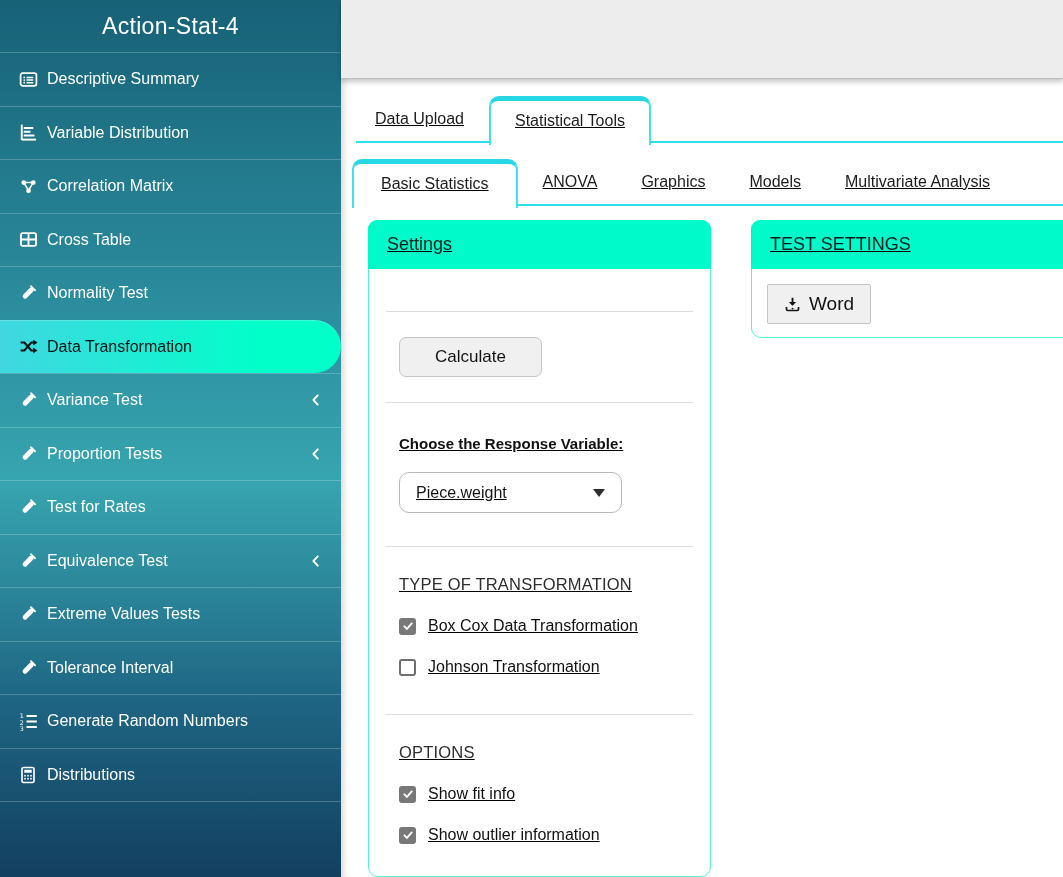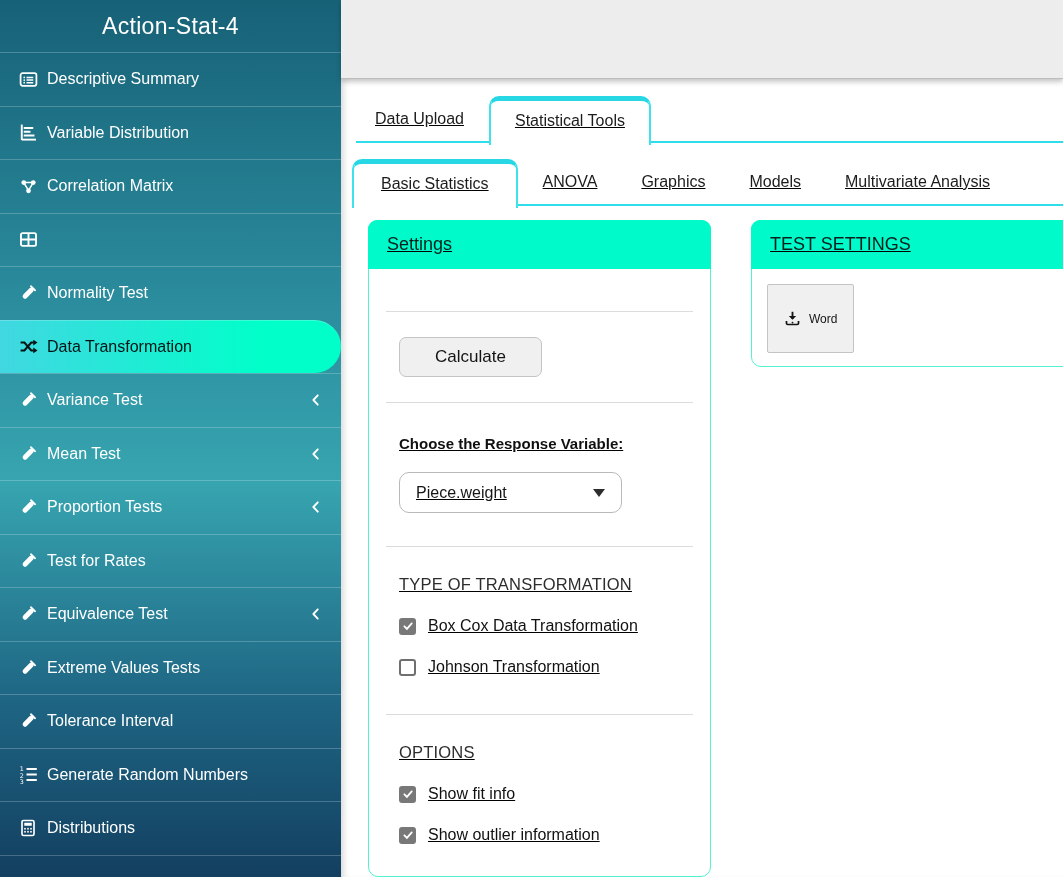--- a/index.html
+++ b/index.html
@@ -93,21 +93,21 @@
   .cb{
     width:17px;height:17px;box-sizing:border-box;border-radius:3px;flex:none;
     border:2px solid #6f6f6f;background:#fff;display:flex;align-items:center;justify-content:center;
   }
   .cb.checked{background:#787878;border-color:#787878;}
   .pad-b{padding-bottom:10px;}
   .hr-sec{margin-top:28px !important;}
   
   .test-panel{flex:1;margin-right:-14px;}
   .test-body{padding:15px 18px 13px 15px;}
-  .word-btn{padding:25px 16px;font-size:12px;border-radius:2px;}
+  .word-btn{padding:8px 16px;font-size:19px;border-radius:2px;}
   svg{display:block;}
 </style>
 </head>
 <body>
 
 <aside class="sidebar">
   <div class="sidebar-title">Action-Stat-4</div>
 
   <div class="nav-item">
     <span class="ico">
@@ -145,20 +145,21 @@
     <span class="lbl">Correlation Matrix</span>
   </div>
 
   <div class="nav-item">
     <span class="ico">
       <svg width="19" height="19" viewBox="0 0 24 24">
           <rect x="2.5" y="4" width="19" height="16" rx="2" fill="none" stroke="#fff" stroke-width="2.4"></rect>
           <path d="M12 4v16M2.5 12h19" stroke="#fff" stroke-width="2.4"></path>
         </svg>
     </span>
+    <span class="lbl">Cross Table</span>
   </div>
 
   <div class="nav-item">
     <span class="ico">
       <svg width="18" height="18" viewBox="0 0 24 24">
           <g transform="rotate(45 12 12)">
             <rect x="9" y="3" width="6.5" height="18" rx="3.2" fill="#fff"></rect>
             <rect x="7.2" y="1.5" width="10" height="2.6" rx="1" fill="#fff"></rect>
           </g>
         </svg>
@@ -188,36 +189,20 @@
         </svg>
     </span>
     <span class="lbl">Variance Test</span>
     <span class="chev">
       <svg width="14" height="14" viewBox="0 0 24 24">
           <path d="M15 4 7.5 12 15 20" stroke="#fff" stroke-width="3.2" fill="none" stroke-linecap="round" stroke-linejoin="round"></path>
         </svg>
     </span>
   </div>
 
-  <div class="nav-item">
-    <span class="ico">
-      <svg width="18" height="18" viewBox="0 0 24 24">
-          <g transform="rotate(45 12 12)">
-            <rect x="9" y="3" width="6.5" height="18" rx="3.2" fill="#fff"></rect>
-            <rect x="7.2" y="1.5" width="10" height="2.6" rx="1" fill="#fff"></rect>
-          </g>
-        </svg>
-    </span>
-    <span class="lbl">Mean Test</span>
-    <span class="chev">
-      <svg width="14" height="14" viewBox="0 0 24 24">
-          <path d="M15 4 7.5 12 15 20" stroke="#fff" stroke-width="3.2" fill="none" stroke-linecap="round" stroke-linejoin="round"></path>
-        </svg>
-    </span>
-  </div>
 
   <div class="nav-item">
     <span class="ico">
       <svg width="18" height="18" viewBox="0 0 24 24">
           <g transform="rotate(45 12 12)">
             <rect x="9" y="3" width="6.5" height="18" rx="3.2" fill="#fff"></rect>
             <rect x="7.2" y="1.5" width="10" height="2.6" rx="1" fill="#fff"></rect>
           </g>
         </svg>
     </span>

